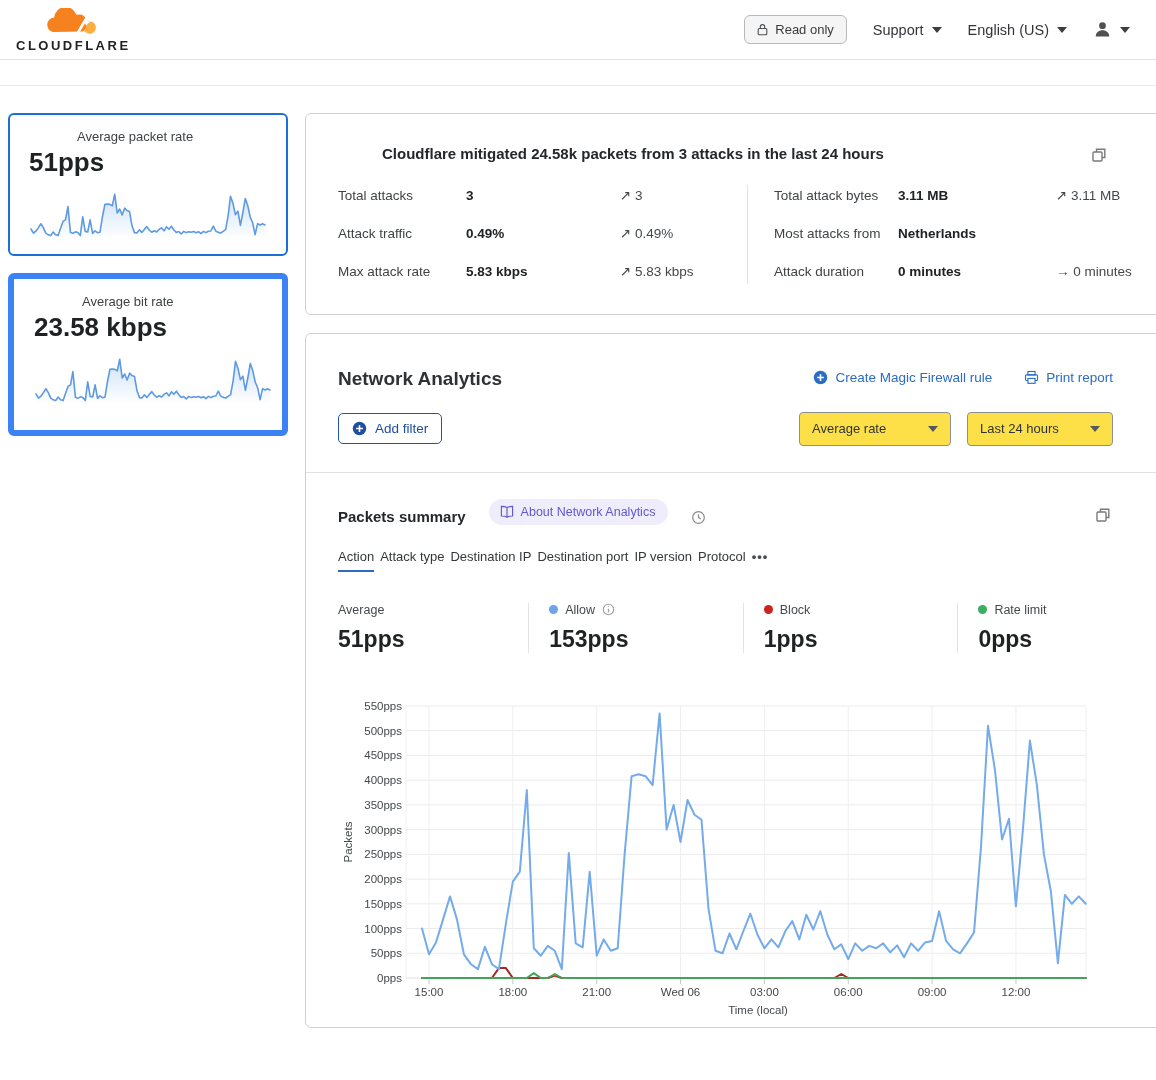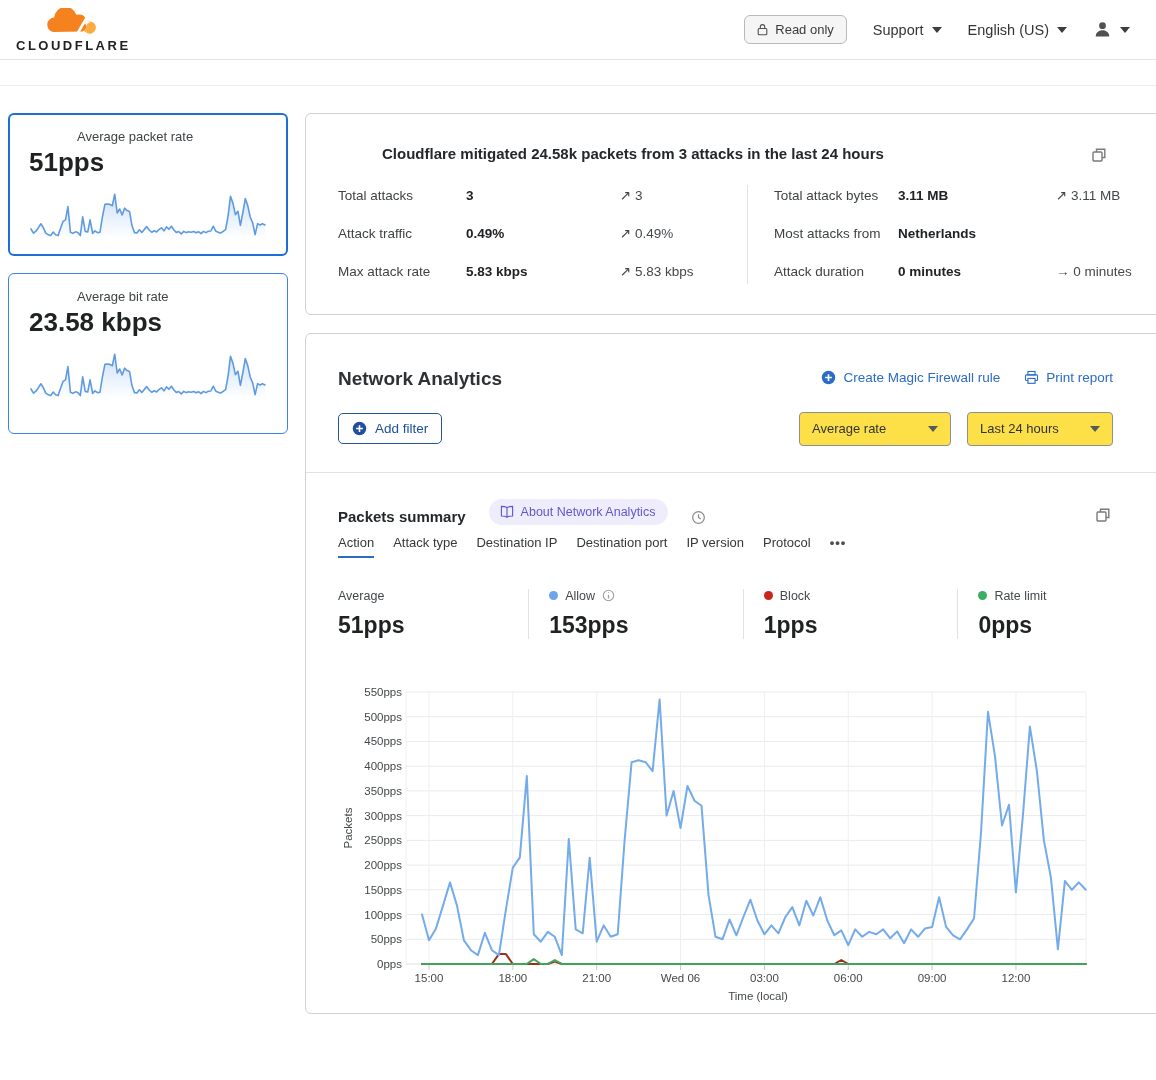--- a/index.html
+++ b/index.html
@@ -15,21 +15,21 @@
   .readonly-pill { display: flex; align-items: center; gap: 7px; background: #f5f5f5; border: 1px solid #b9b9b9;
                    border-radius: 6px; padding: 6px 12px; font-size: 13px; color: #3a3a3a; cursor: default; }
   .menu-item { display: flex; align-items: center; gap: 8px; font-size: 14.5px; color: #313539; cursor: pointer; }
   .caret { width: 0; height: 0; border-left: 5px solid transparent; border-right: 5px solid transparent;
            border-top: 6px solid #3a3e42; display: inline-block; }
   .subnav { height: 26px; border-bottom: 1px solid #ececec; }
 
   
   .layout { display: flex; gap: 17px; padding: 27px 0 0 8px; align-items: flex-start; }
   aside { width: 280px; flex: none; display: flex; flex-direction: column; gap: 17px; }
-  .mini-card { border: 1px solid #3b82f6; border-radius: 6px; padding: 15px 20px 28px; background: #fff; cursor: pointer; }
+  .mini-card { border: 6px solid #3b82f6; border-radius: 6px; padding: 15px 20px 20px; background: #fff; cursor: pointer; }
   .mini-card.selected { border: 2px solid #1c6fd4; padding: 14px 19px 9px; }
   .mini-label { font-size: 13px; color: #3f4345; margin-left: 48px; }
   .mini-value { font-size: 26px; font-weight: 700; color: #1f2223; margin: 3px 0 9px; }
 
   .main-col { flex: 1; min-width: 0; }
   .card { border: 1px solid #d0d0d0; border-radius: 6px; background: #fff; width: calc(100% + 30px); }
 
   
   .summary-card { padding: 31px 32px 30px; margin-bottom: 18px; }
   .summary-head { display: flex; justify-content: space-between; align-items: flex-start; margin-left: 44px; }
@@ -40,42 +40,42 @@
                align-content: start; font-size: 13.5px; width: 405px; }
   .sum-group.right { border-left: 1px solid #e2e2e2; padding-left: 26px; margin-left: 4px; width: auto; flex: 1; }
   .sum-group.right { grid-template-columns: 118px 152px auto; }
   .s-label { color: #3f4345; line-height: 1.7; }
   .s-value { font-weight: 700; color: #202325; line-height: 1.7; }
   .s-delta { color: #43484b; line-height: 1.7; white-space: nowrap; }
 
   
   .analytics-head { padding: 34px 32px 0; display: flex; justify-content: space-between; align-items: flex-start; }
   .analytics-title { font-size: 19px; font-weight: 600; color: #2e3234; }
-  .head-links { display: flex; gap: 24px; align-items: flex-start; margin: 2px 40px 0 0; }
+  .head-links { display: flex; gap: 32px; align-items: flex-start; margin: 2px 40px 0 0; }
   .blue-link { display: flex; align-items: center; gap: 7px; font-size: 13.5px; color: #2b6cc4; cursor: pointer; }
   .filter-row { padding: 22px 32px 26px; display: flex; justify-content: space-between; align-items: center; }
   .add-filter { display: flex; align-items: center; gap: 8px; border: 1px solid #24549f; color: #1e4fa0;
                 border-radius: 5px; padding: 7px 13px; font-size: 13.5px; background: #fff; cursor: pointer; }
   .selects { display: flex; gap: 16px; margin-right: 40px; }
   .select { border: 1px solid #8d9093; border-radius: 4px; height: 34px; display: flex; align-items: center;
             justify-content: space-between; padding: 0 12px; font-size: 13px; color: #2f3335; cursor: pointer; background: #fde047; }
   .select .caret { border-top-color: #55595c; }
   .select.metric { width: 152px; }
   .select.range  { width: 146px; }
   .section-divider { border-top: 1px solid #e2e2e2; }
 
   
   .packets { padding: 26px 32px 0; }
   .packets-head { display: flex; align-items: flex-end; gap: 23px; }
   .packets-title { font-size: 15px; font-weight: 700; color: #24282a; }
   .badge { background: #efedfc; color: #6158cf; font-size: 12.5px; padding: 6px 13px 6px 11px; border-radius: 15px;
            display: flex; gap: 7px; align-items: center; cursor: pointer; }
   .clock-btn { line-height: 0; cursor: pointer; }
   .packets-head .icon-btn { margin-left: auto; margin-right: 40px; }
-  .tabs { display: flex; gap: 19px; margin-top: 10px; font-size: 13px; color: #33383a; align-items: flex-start; }
+  .tabs { display: flex; gap: 6px; margin-top: 24px; font-size: 13px; color: #33383a; align-items: flex-start; }
   .tab { padding-bottom: 6px; border-bottom: 2px solid transparent; cursor: pointer; }
   .tab.active { border-color: #2b6cc4; }
   .tab-more { padding-bottom: 6px; cursor: pointer; color: #4a4e51; letter-spacing: 1px; font-weight: 700; }
   .stats-row { display: flex; margin-top: 31px; justify-content: space-between; }
   .stat-col { width: 24%; border-left: 1px solid #e2e2e2; padding-left: 20px; }
   .stat-col:first-child { border-left: none; padding-left: 0; width: 21%; }
   .stat-label { font-size: 12.5px; color: #44494c; display: flex; align-items: center; gap: 7px; }
   .dot { width: 9px; height: 9px; border-radius: 50%; display: inline-block; }
   .stat-value { font-size: 23px; font-weight: 700; color: #1f2223; margin-top: 9px; }
   .chart-wrap { margin-top: 40px; }

